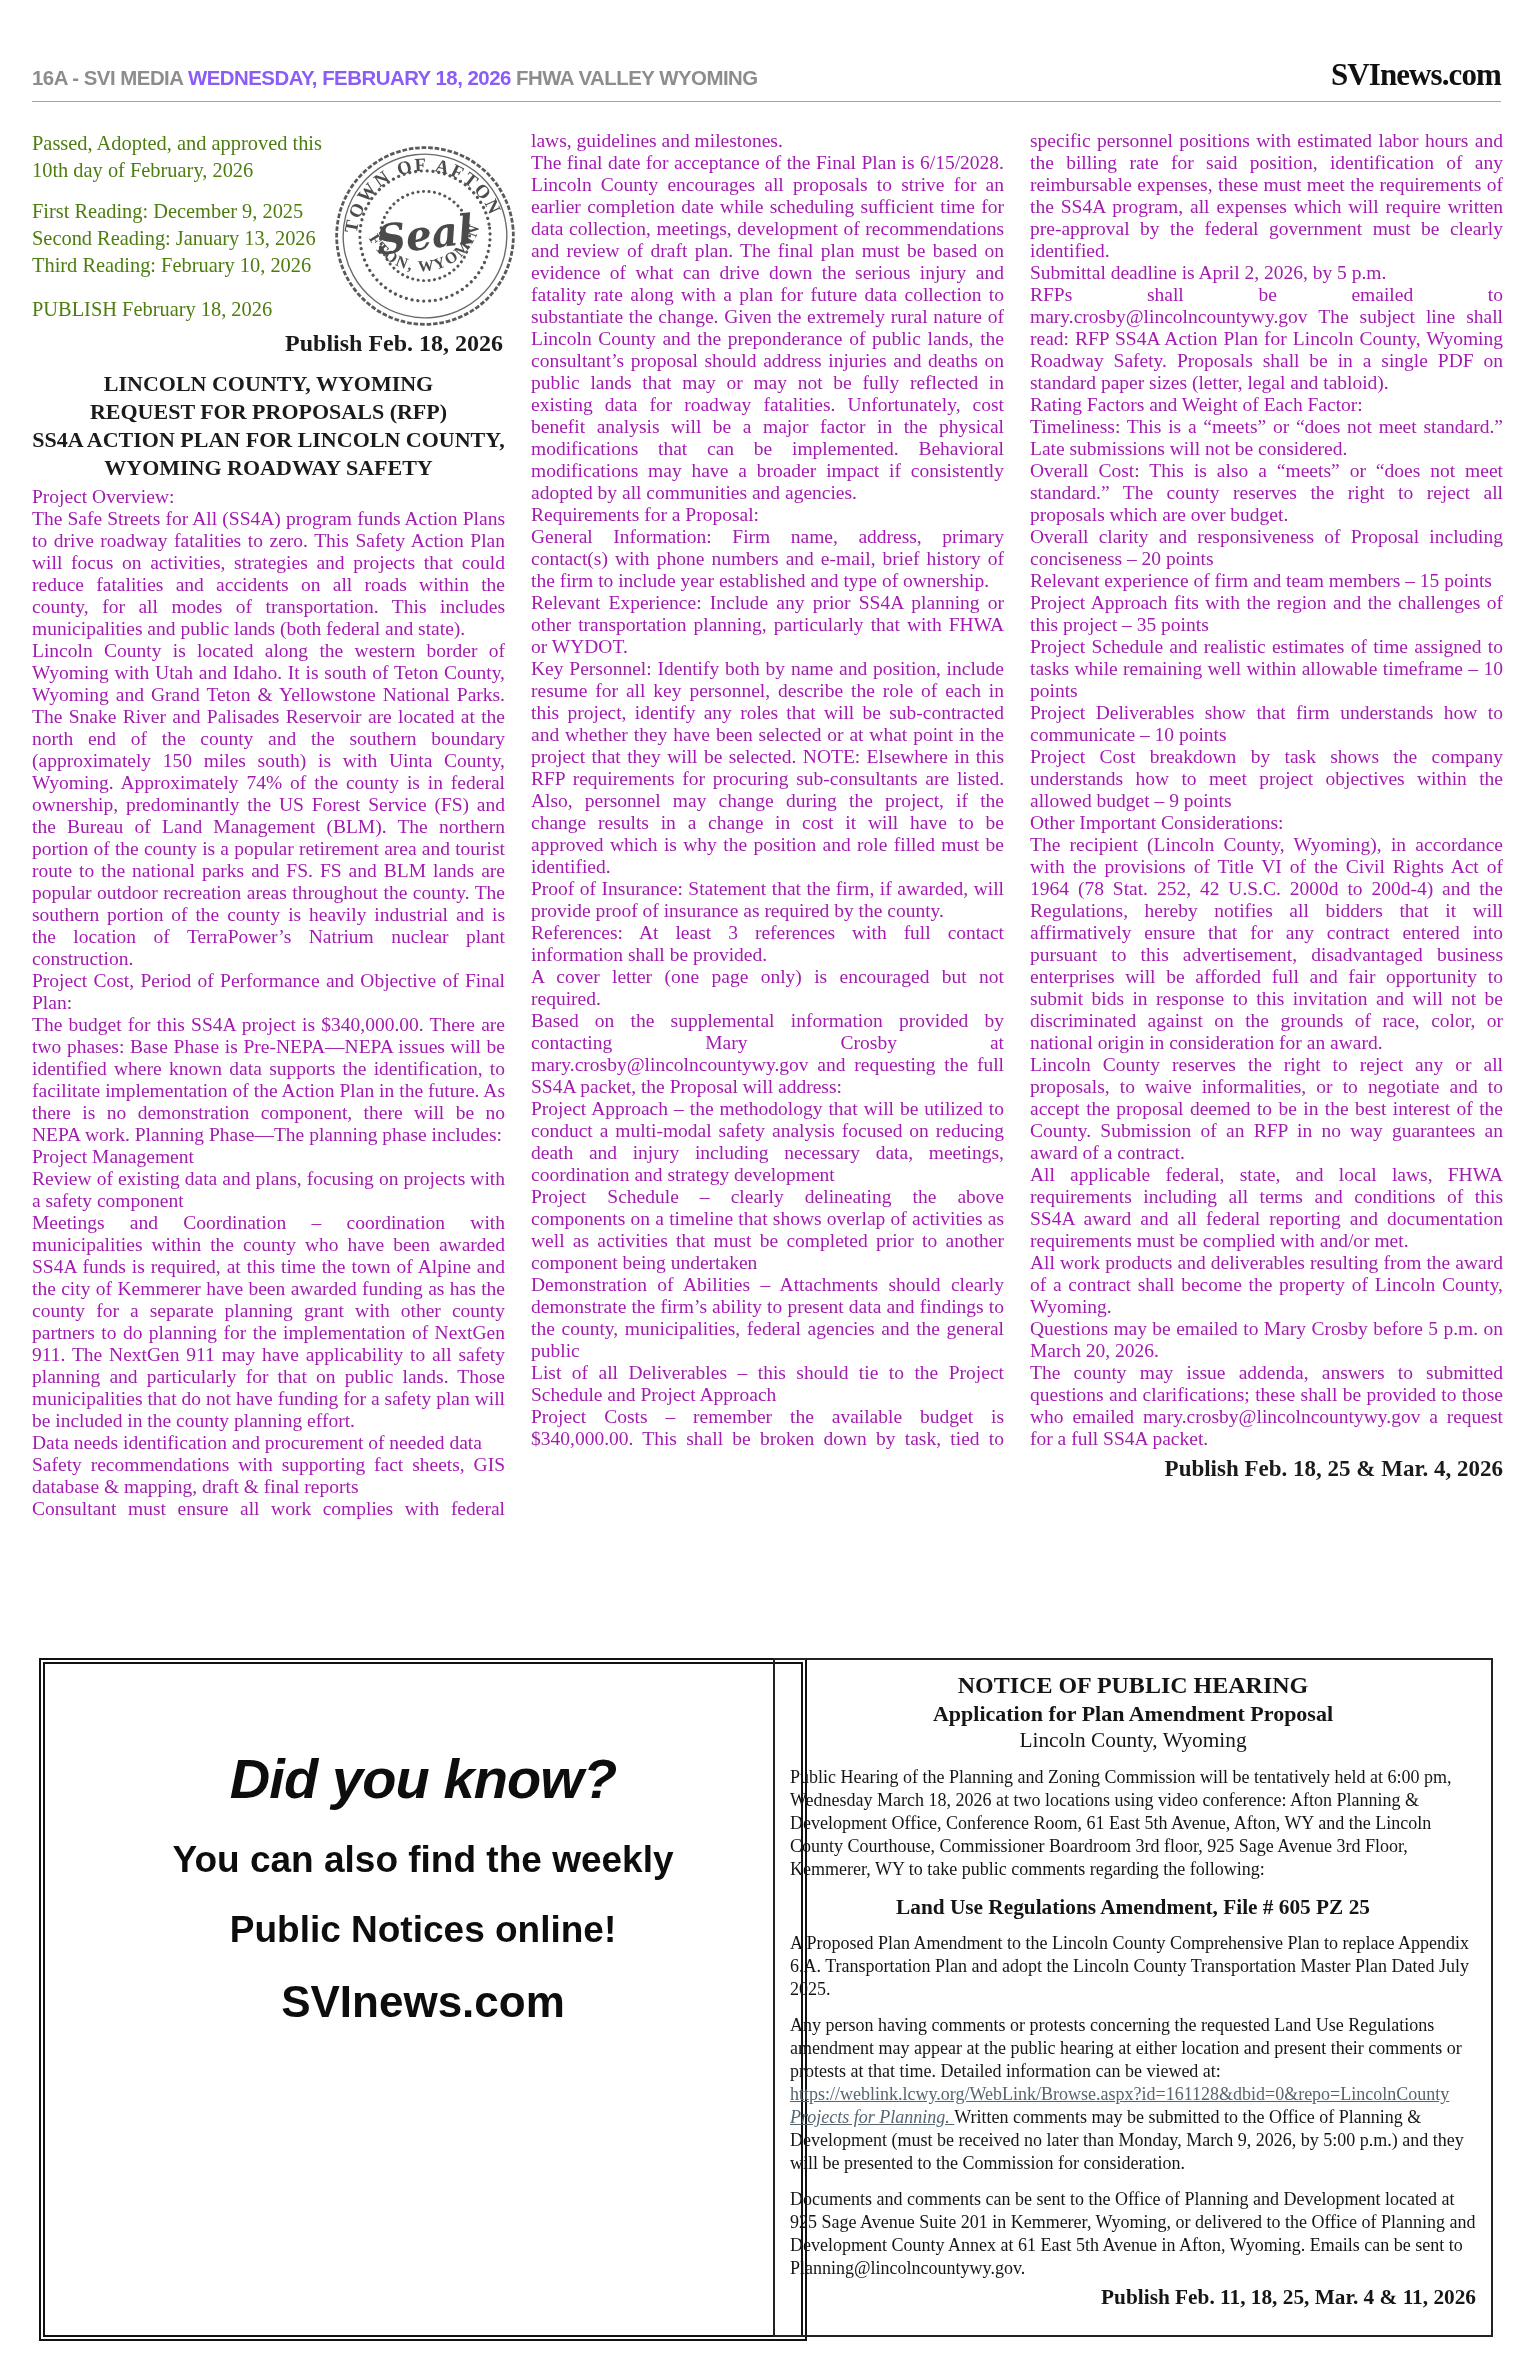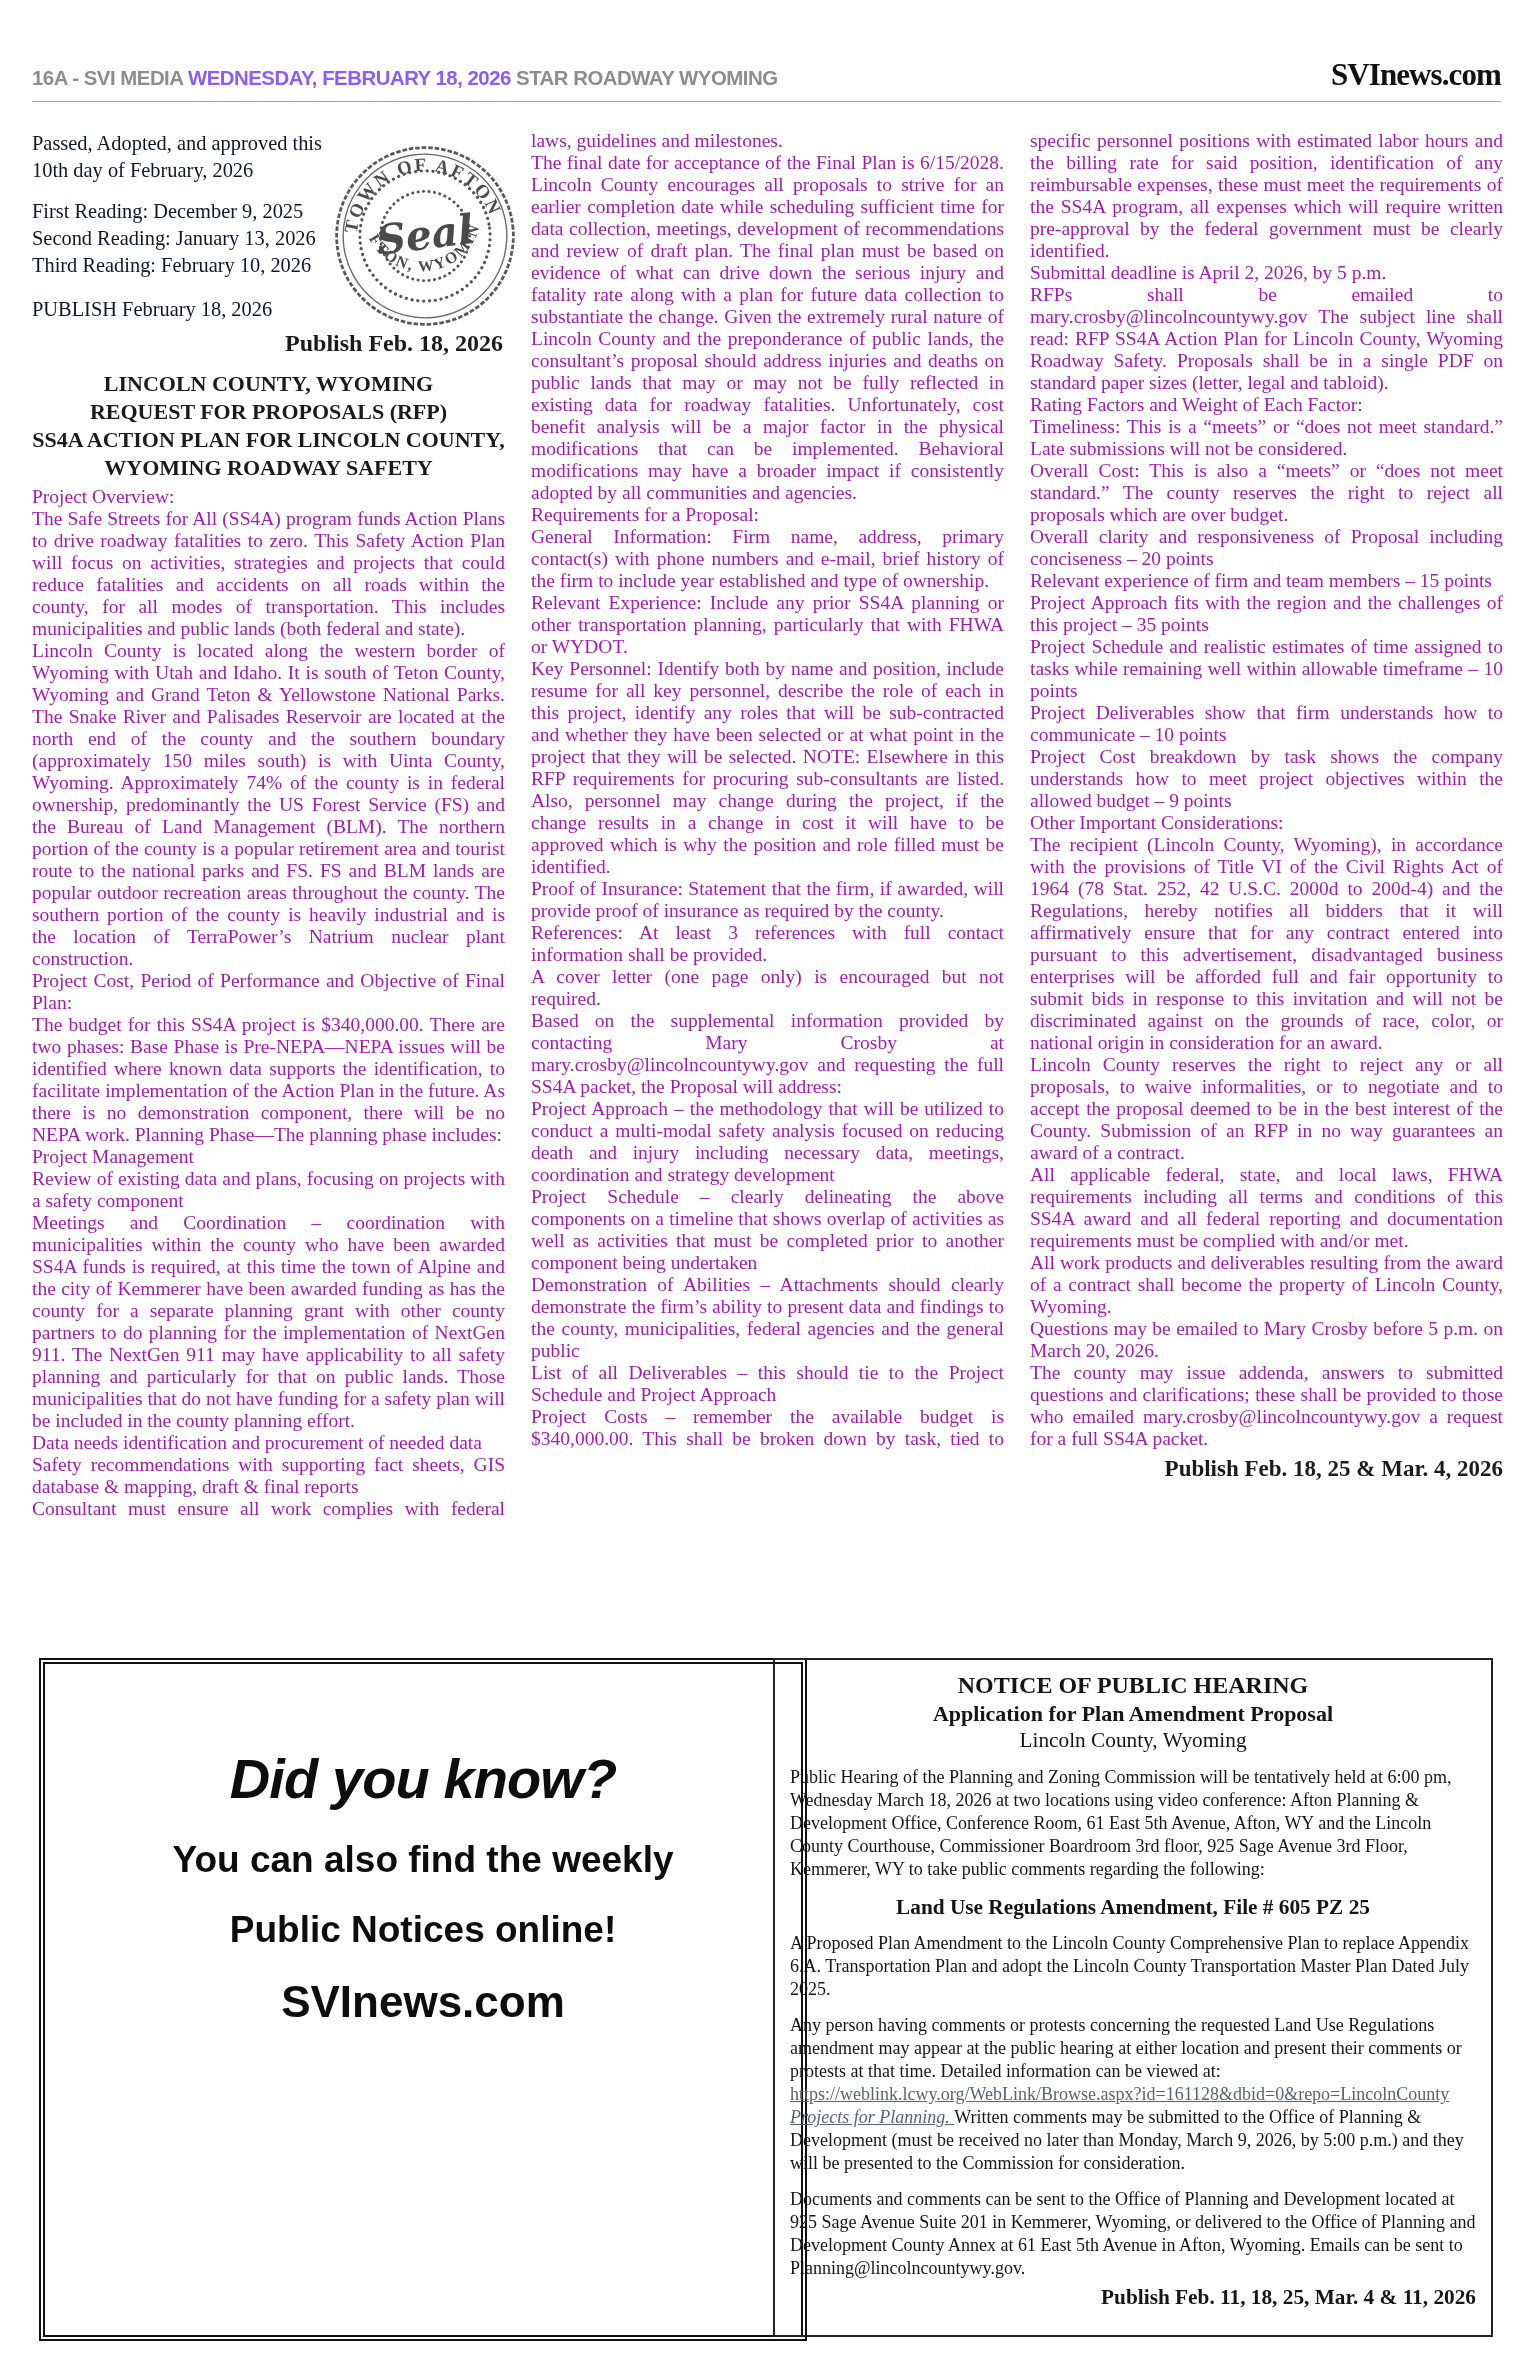--- a/index.html
+++ b/index.html
@@ -28,21 +28,21 @@
   }
   .col { flex:1 1 0; min-width:0; }
 
   .body-col p {
     margin:0; text-align:justify; font-size:19.5px; line-height:22px;
     color:#a21caf;
   }
   .jlast p:last-child { text-align-last:justify; }
 
   
-  .ordinance { position:relative; min-height:191px; font-size:20.4px; line-height:27px; color:#0f172a; }
+  .ordinance { position:relative; min-height:191px; font-size:20.4px; line-height:27px; color:#4d7c0f; }
   .ord-approved { margin:0 0 14px 0; max-width:306px; }
   .ord-readings p { margin:0; }
   .ord-publish { margin:16.7px 0 0 0; }
   .seal { position:absolute; right:-13px; top:13px; width:186px; height:186px; }
   .seal svg { transform:rotate(-7deg); }
 
   .pub-right { text-align:right; font-weight:bold; font-size:24px;
     margin:7.4px 1.9px 9.3px 0; }
 
   .rfp-title { margin:13px 0 3.7px 0; }
@@ -77,21 +77,21 @@
 </style>
 </head>
 <body>
 
 <div class="page">
 
   <div class="masthead">
     <div class="mh-left">
       <span>16A - SVI MEDIA</span>
       <span class="dark">WEDNESDAY, FEBRUARY 18, 2026</span>
-      <span>STAR ROADWAY WYOMING</span>
+      <span>FHWA VALLEY WYOMING</span>
     </div>
     <div class="mh-site">SVInews.com</div>
   </div>
 
   <div class="columns">
 
     <section class="col">
       <div class="ordinance">
         <p class="ord-approved">Passed, Adopted, and approved this 10th day of February, 2026</p>
         <div class="ord-readings">

